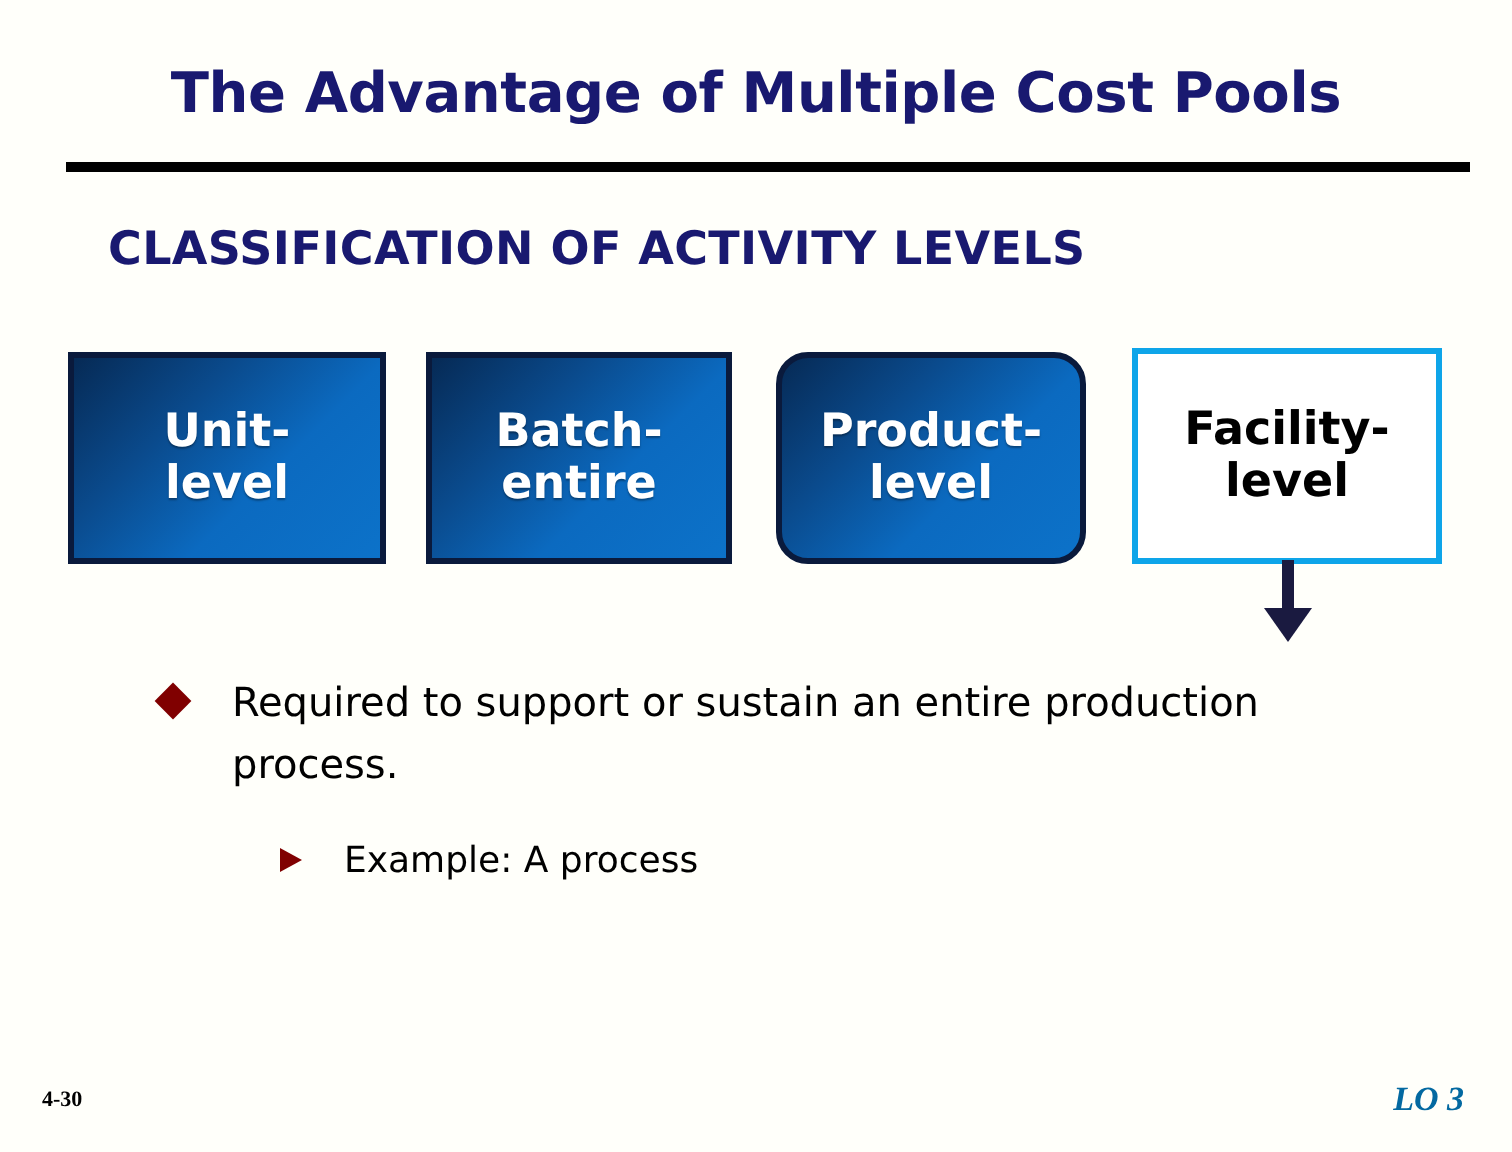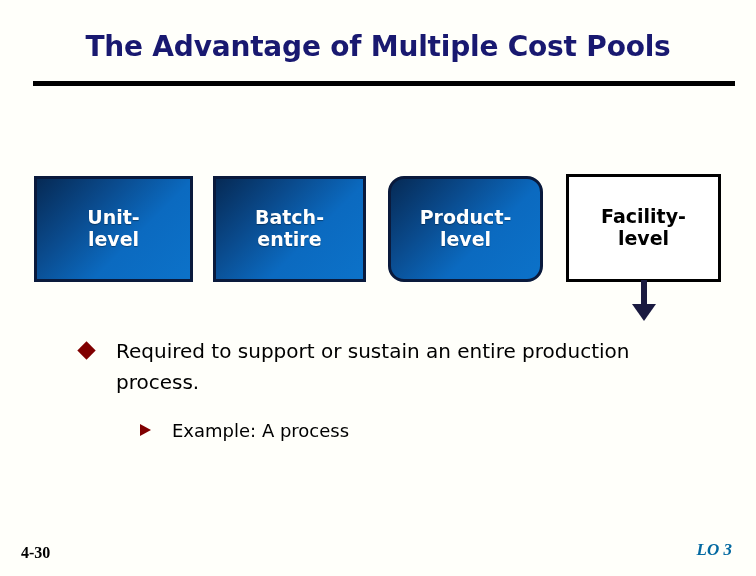--- a/index.html
+++ b/index.html
@@ -57,36 +57,36 @@
   
   .level-box {
     position: absolute;
     box-sizing: border-box;
     display: flex;
     align-items: center;
     justify-content: center;
     text-align: center;
     font-family: "DejaVu Sans", sans-serif;
     font-weight: bold;
-    font-size: 19px;
+    font-size: 23px;
     line-height: 1.15;
     white-space: pre-line;
   }
   .level-box.filled {
     border: 3px solid #0a1a3c;
     color: #ffffff;
     background: linear-gradient(135deg,
                  #062a55 0%,
                  #0a4a8c 32%,
                  #0b6ac0 62%,
                  #0c72c9 100%);
     text-shadow: 0 1px 1px rgba(0,0,0,0.35);
   }
   .level-box.outlined {
-    border: 3px solid #000000;
+    border: 3px solid #0ea5e9;
     background: #ffffff;
     color: #000000;
   }
 
   #box-unit     { left: 34px;  top: 176px; width: 159px; height: 106px; }
   #box-batch    { left: 213px; top: 176px; width: 153px; height: 106px; }
   #box-product  { left: 388px; top: 176px; width: 155px; height: 106px; border-radius: 16px; }
   #box-facility { left: 566px; top: 174px; width: 155px; height: 108px; }
 
   
@@ -147,21 +147,21 @@
     color: #000000;
     line-height: 1.4;
   }
 
   
   #slide-number {
     position: absolute;
     left: 21px;
     top: 544px;
     font-family: "Liberation Serif", serif;
-    font-size: 16px;
+    font-size: 11px;
     font-weight: bold;
     color: #000000;
   }
   #lo-label {
     position: absolute;
     right: 24px;
     top: 540px;
     font-family: "Liberation Serif", serif;
     font-size: 17px;
     font-weight: bold;
@@ -171,20 +171,21 @@
 </style>
 </head>
 <body>
 
 <div id="slide">
 
   <div id="slide-title">The Advantage of Multiple Cost Pools</div>
 
   <div id="title-rule"></div>
 
+  <div id="subtitle">CLASSIFICATION OF ACTIVITY LEVELS</div>
 
   <div id="box-unit" class="level-box filled">Unit-
 level</div>
 
   <div id="box-batch" class="level-box filled">Batch-
 entire</div>
 
   <div id="box-product" class="level-box filled">Product-
 level</div>
 

